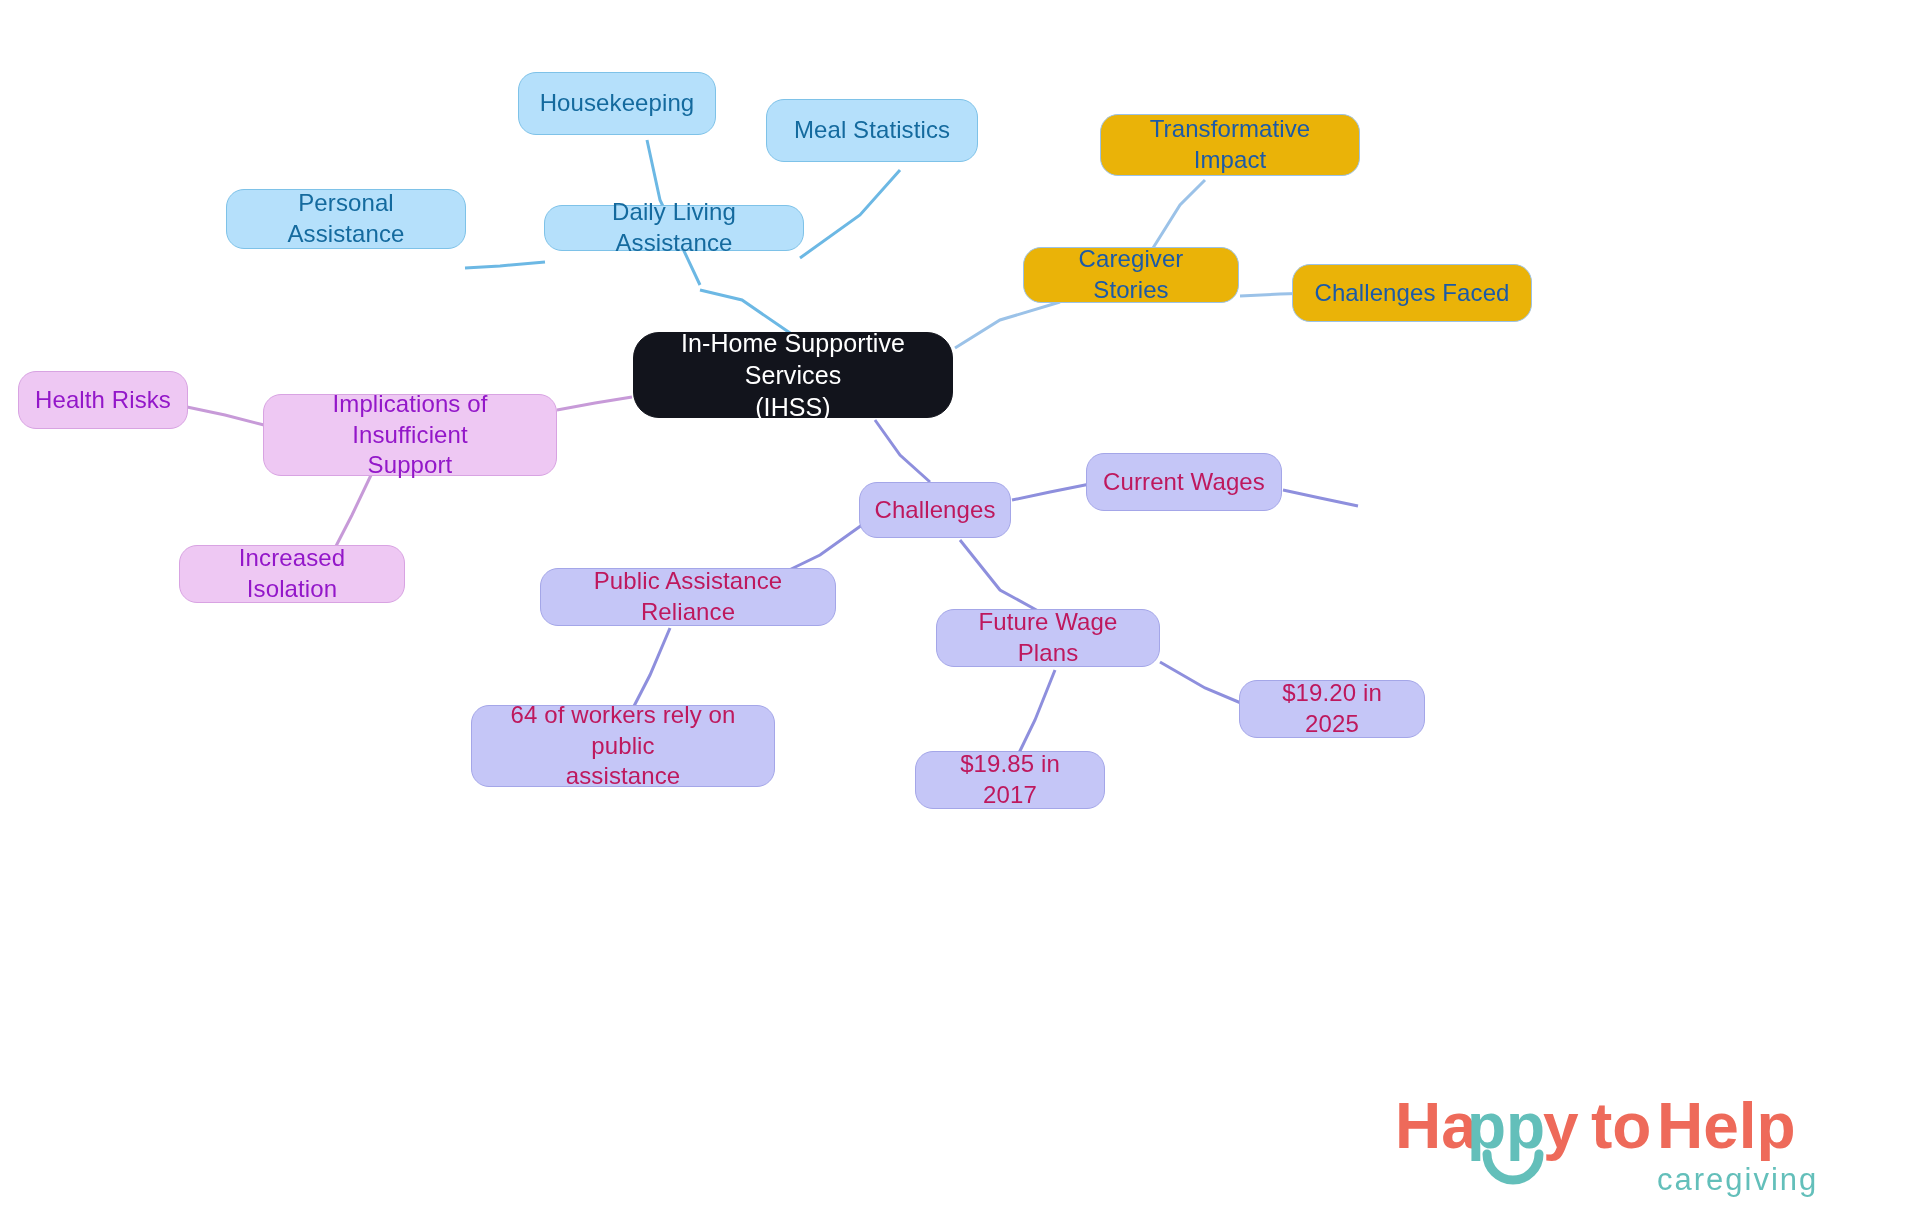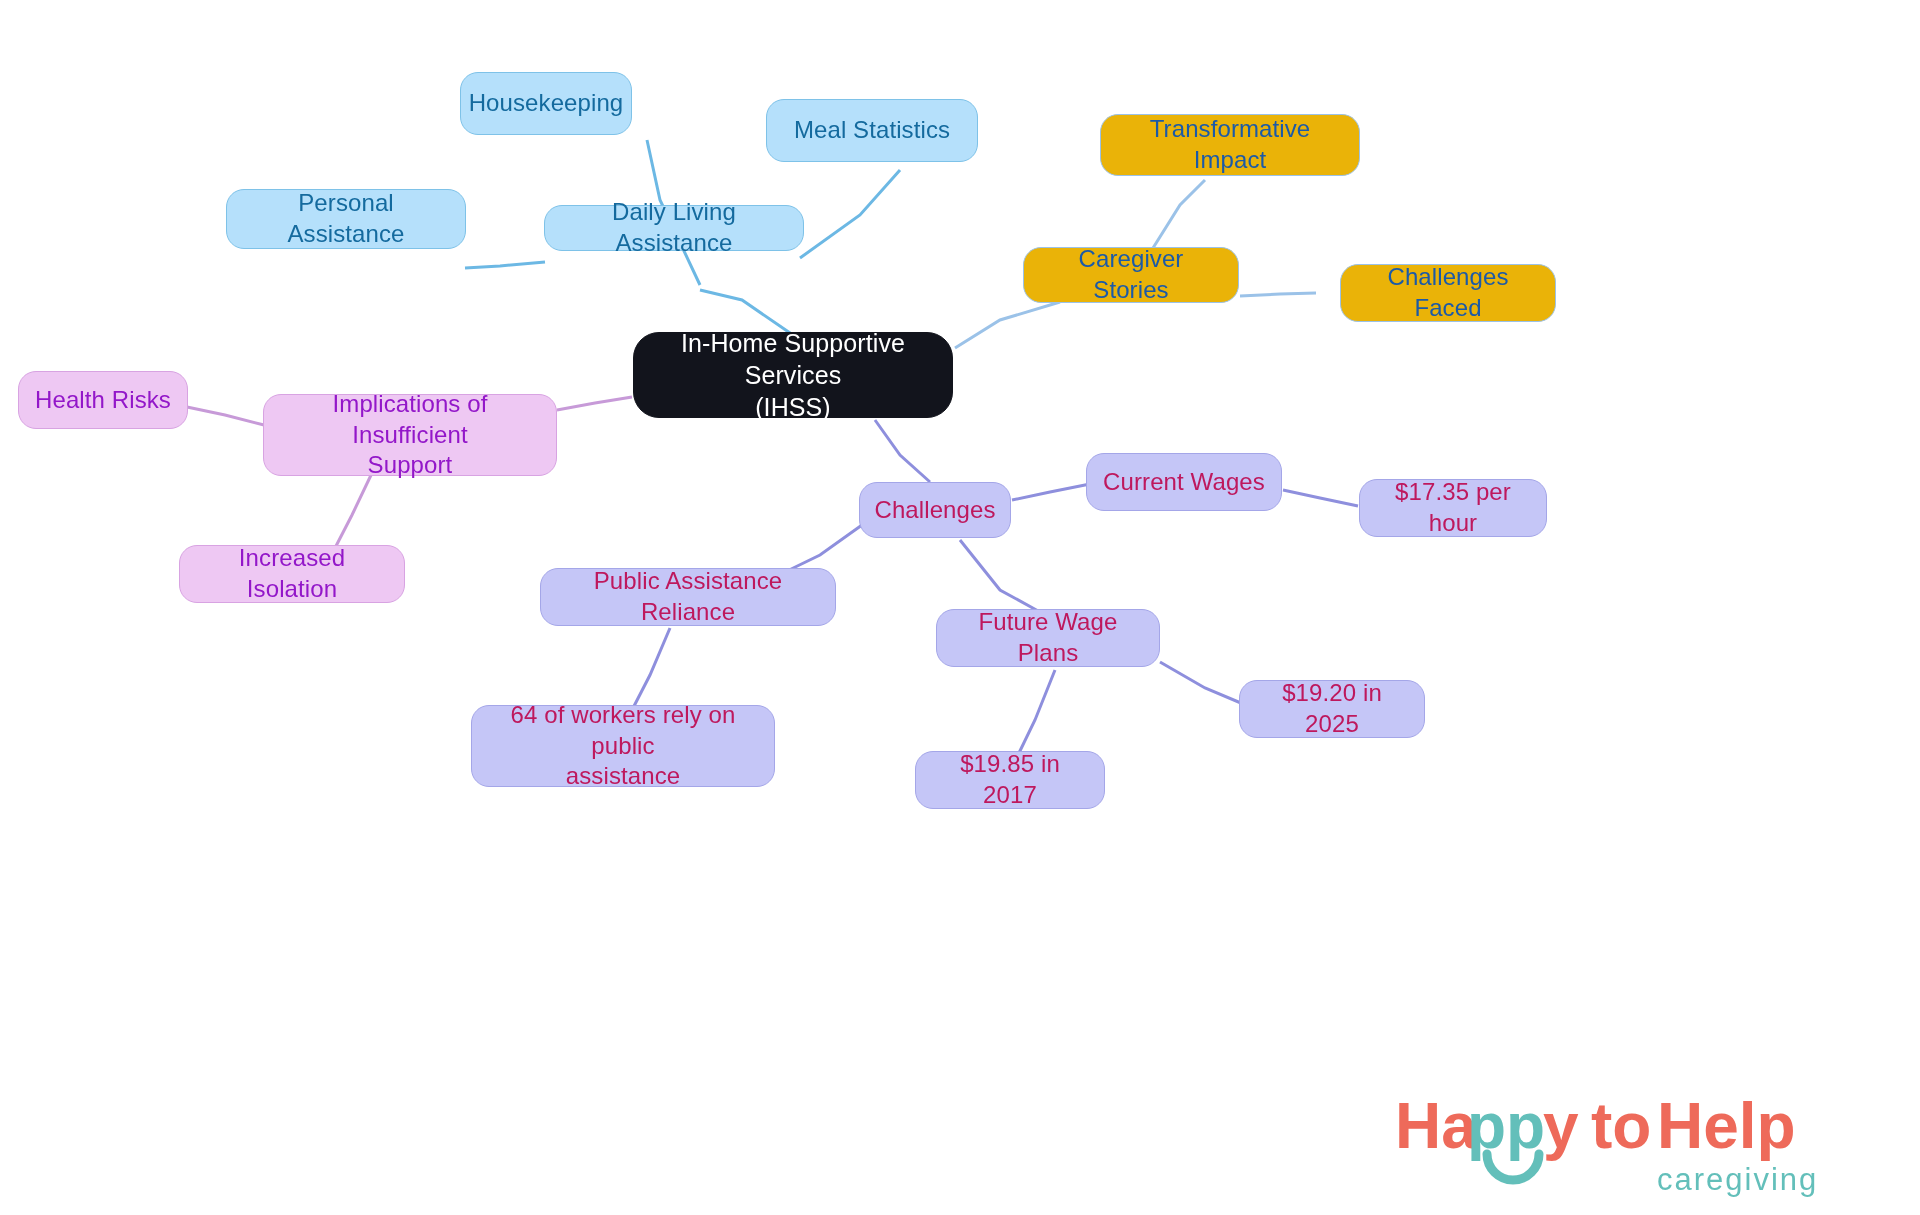--- a/index.html
+++ b/index.html
@@ -108,21 +108,21 @@
     <path d="M 632,397 L 595,403 L 557,410" fill="none" stroke="#c79ad8" stroke-width="3"></path>
     <path d="M 264,425 L 225,415 L 187,407" fill="none" stroke="#c79ad8" stroke-width="3"></path>
     <path d="M 372,473 L 352,515 L 335,548" fill="none" stroke="#c79ad8" stroke-width="3"></path>
   </svg>
 
   <div class="node node-root" style="left:633px; top:332px; width:320px; height:86px; flex-direction:column;">
     <span>In-Home Supportive Services</span>
     <span>(IHSS)</span>
   </div>
 
-  <div class="node node-blue" style="left:460px; top:72px; width:172px; height:63px;">
+  <div class="node node-blue" style="left:518px; top:72px; width:198px; height:63px;">
     <span>Housekeeping</span>
   </div>
 
   <div class="node node-blue" style="left:766px; top:99px; width:212px; height:63px;">
     <span>Meal Statistics</span>
   </div>
 
   <div class="node node-blue" style="left:226px; top:189px; width:240px; height:60px;">
     <span>Personal Assistance</span>
   </div>
@@ -132,35 +132,32 @@
   </div>
 
   <div class="node node-lightblue" style="left:1100px; top:114px; width:260px; height:62px;">
     <span>Transformative Impact</span>
   </div>
 
   <div class="node node-lightblue" style="left:1023px; top:247px; width:216px; height:56px;">
     <span>Caregiver Stories</span>
   </div>
 
-  <div class="node node-lightblue" style="left:1340px; top:264px; width:216px; height:58px;">
+  <div class="node node-lightblue" style="left:1292px; top:264px; width:240px; height:58px;">
     <span>Challenges Faced</span>
   </div>
 
   <div class="node node-periwinkle" style="left:859px; top:482px; width:152px; height:56px;">
     <span>Challenges</span>
   </div>
 
   <div class="node node-periwinkle" style="left:1086px; top:453px; width:196px; height:58px;">
     <span>Current Wages</span>
   </div>
 
-  <div class="node node-periwinkle" style="left:1359px; top:479px; width:188px; height:58px;">
-    <span>$17.35 per hour</span>
-  </div>
 
   <div class="node node-periwinkle" style="left:936px; top:609px; width:224px; height:58px;">
     <span>Future Wage Plans</span>
   </div>
 
   <div class="node node-periwinkle" style="left:1239px; top:680px; width:186px; height:58px;">
     <span>$19.20 in 2025</span>
   </div>
 
   <div class="node node-periwinkle" style="left:915px; top:751px; width:190px; height:58px;">

